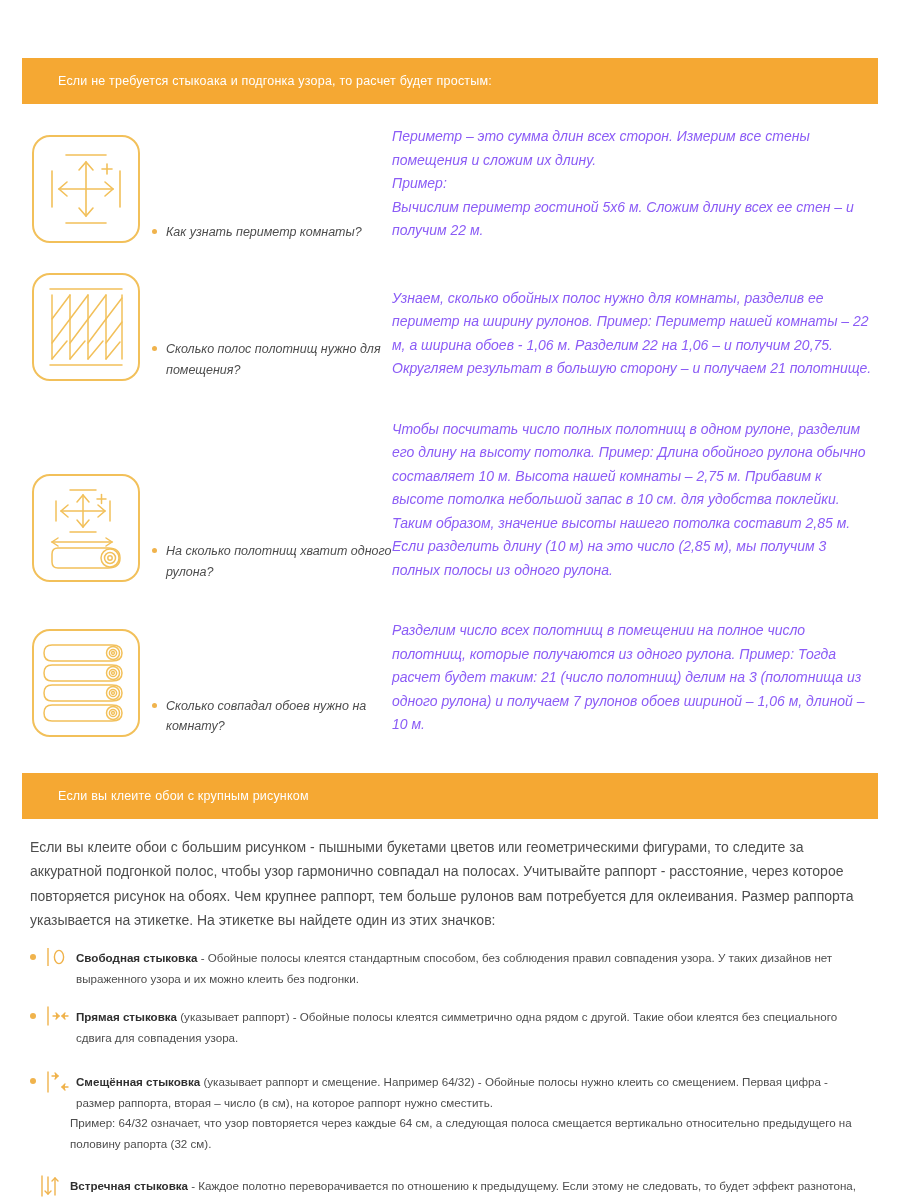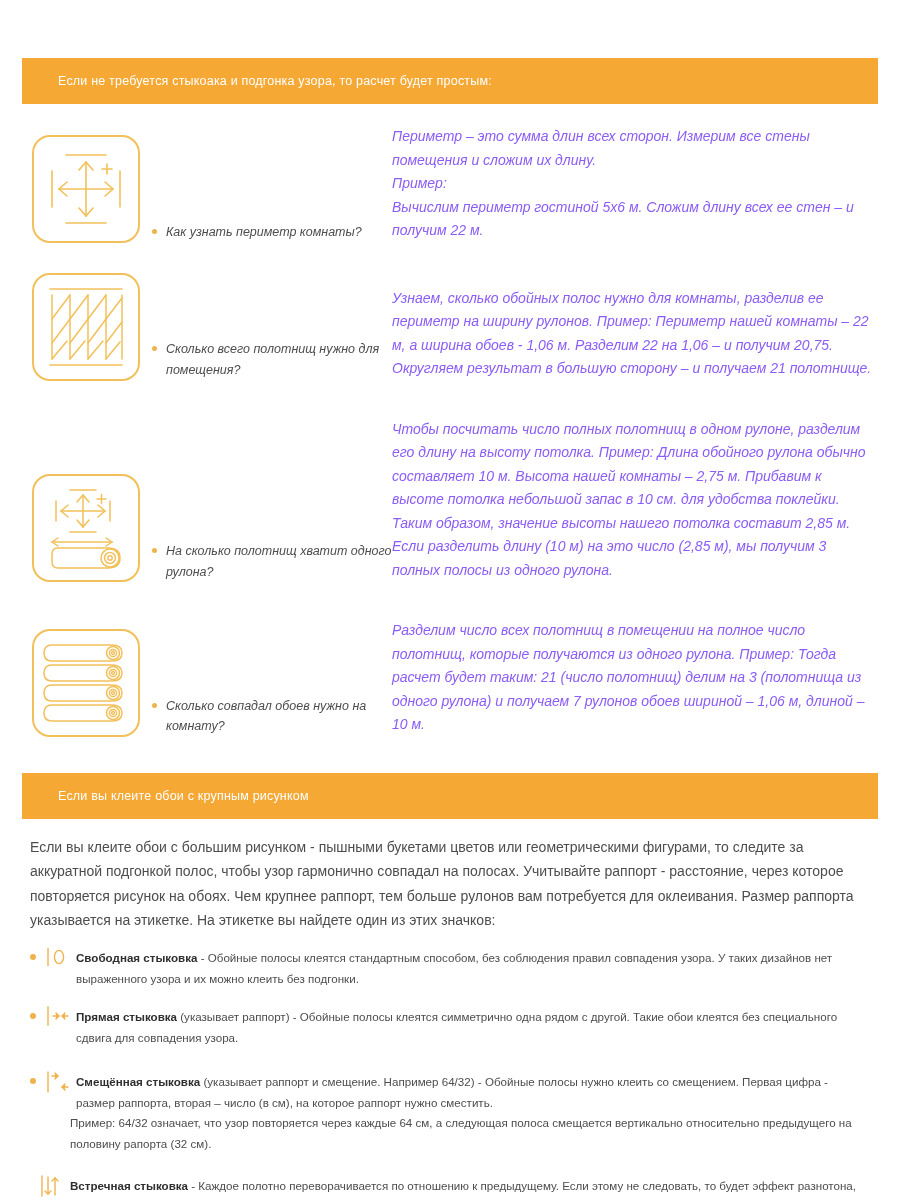--- a/index.html
+++ b/index.html
@@ -162,21 +162,21 @@
             <line x1="54" y1="68" x2="72" y2="44"></line>
             <line x1="54" y1="84" x2="69" y2="66"></line>
             <line x1="72" y1="44" x2="88" y2="23"></line>
             <line x1="72" y1="68" x2="88" y2="47"></line>
             <line x1="72" y1="84" x2="86" y2="67"></line>
           </svg>
         </div>
       </div>
       <div class="q-cell">
         <span class="q-bullet"></span>
-        <span class="q-text">Сколько всего полотнищ нужно для помещения?</span>
+        <span class="q-text">Сколько полос полотнищ нужно для помещения?</span>
       </div>
       <div class="a-cell">
         <div class="a-text">Узнаем, сколько обойных полос нужно для комнаты, разделив ее периметр на ширину рулонов. Пример: Периметр нашей комнаты – 22 м, а ширина обоев - 1,06 м. Разделим 22 на 1,06 – и получим 20,75. Округляем результат в большую сторону – и получаем 21 полотнище.</div>
       </div>
     </div>
 
     <div class="faq-row" style="margin-bottom:30px;">
       <div class="icon-cell">
         <div class="icon-box">
           <svg width="104" height="104" viewBox="0 0 104 104" fill="none" stroke="#f2c05a" stroke-width="1.5" stroke-linecap="round">

